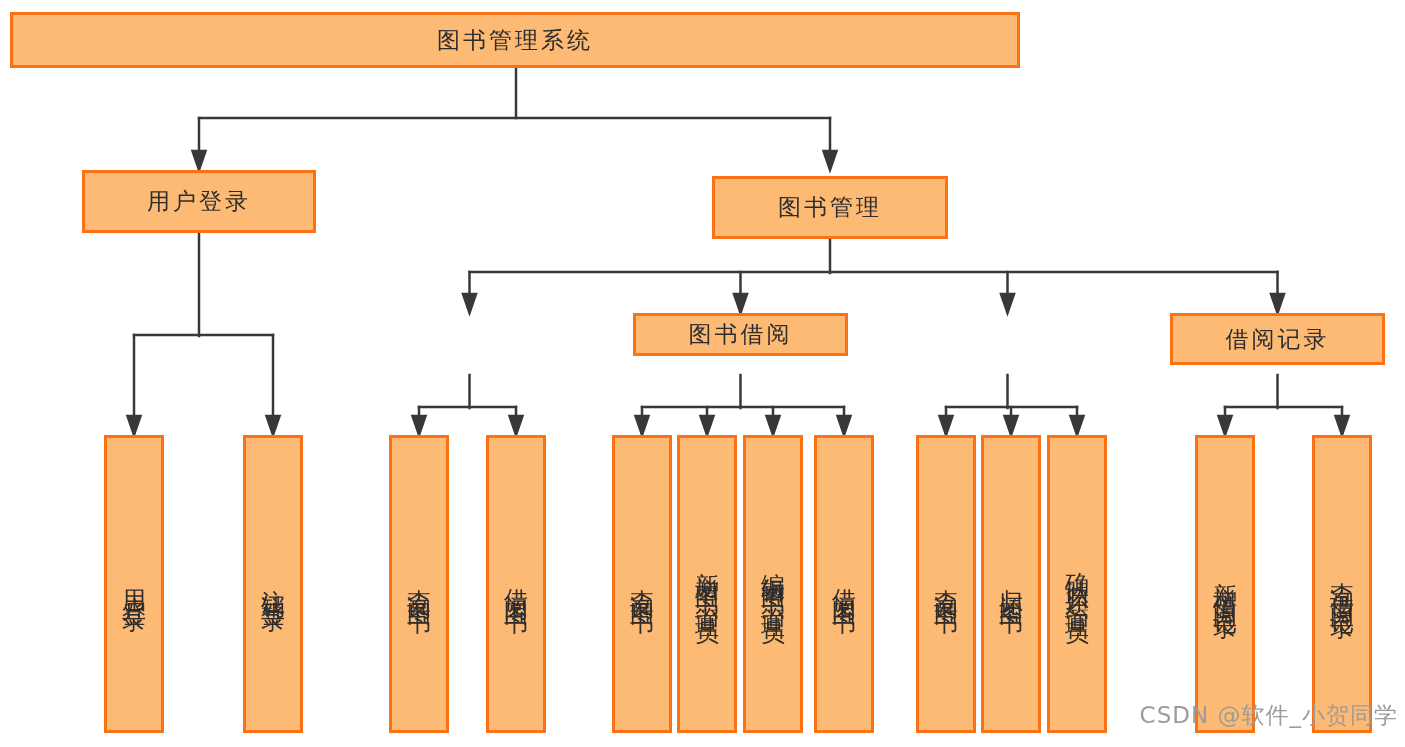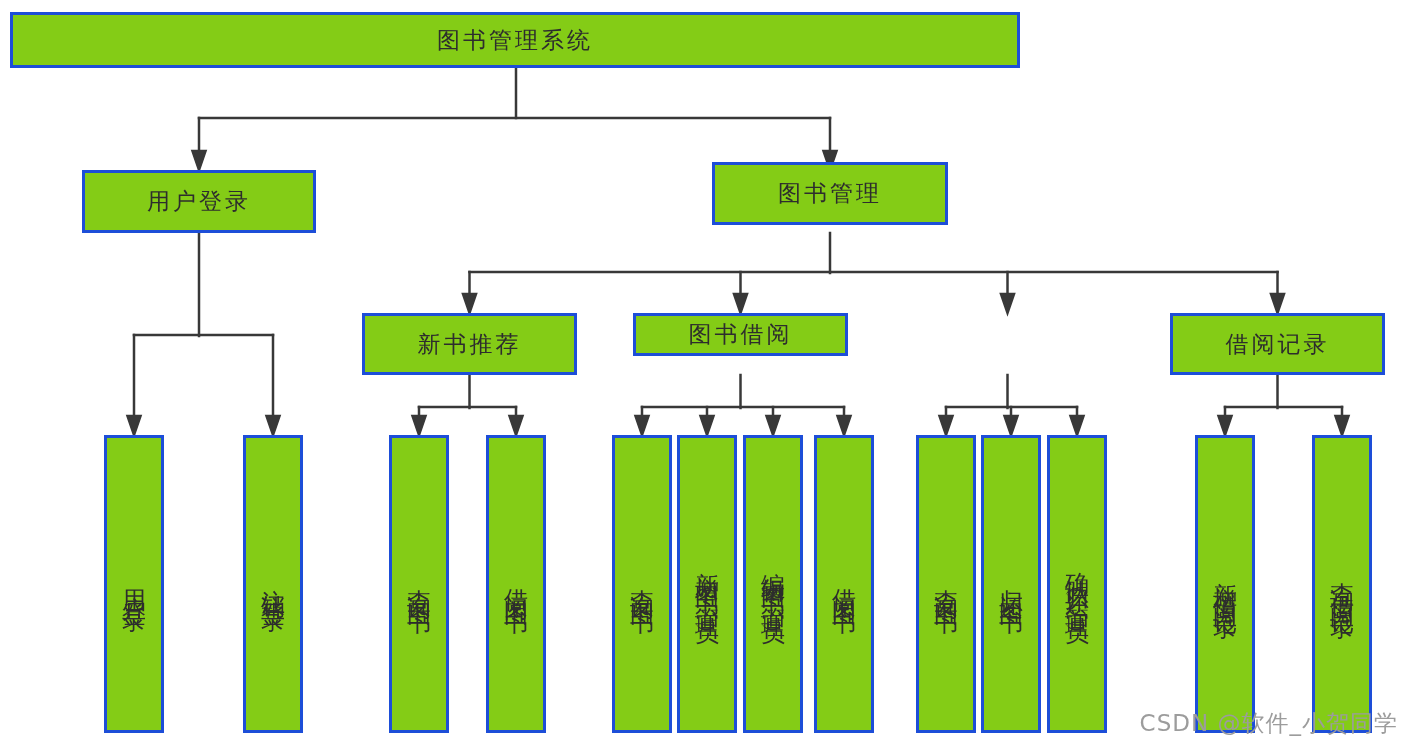--- a/index.html
+++ b/index.html
@@ -1,32 +1,32 @@
 <!DOCTYPE html>
 <html><head>
 <meta charset="utf-8">
 <style>
   html,body{margin:0;padding:0;background:#ffffff;}
   .stage{
     position:relative;width:1405px;height:747px;background:#ffffff;
     font-family:"DejaVu Sans","Liberation Sans",sans-serif;overflow:hidden;
   }
   .box{
-    position:absolute;background:#84cc16;border:3px solid #1d4ed8;
+    position:absolute;background:#fdba74;border:3px solid #f97316;
     display:flex;align-items:center;justify-content:center;
     box-sizing:border-box;color:#2d2d2d;z-index:2;
   }
   .box.h span{font-size:23px;letter-spacing:3px;white-space:nowrap;}
   .box.v span{
     writing-mode:vertical-rl;text-orientation:mixed;
     font-size:24px;letter-spacing:7px;line-height:1;white-space:nowrap;
   }
   svg.connectors{position:absolute;left:0;top:0;z-index:1;}
   .watermark{
-    position:absolute;right:7px;bottom:8px;color:#9c9c9c;
+    position:absolute;right:7px;bottom:16px;color:#9c9c9c;
     font-size:23px;letter-spacing:1px;z-index:5;white-space:nowrap;
   }
 </style>
 </head>
 <body>
 
 <div class="stage">
 
   <svg class="connectors" width="1405" height="747" viewBox="0 0 1405 747">
     <g stroke="#383838" stroke-width="2.5" stroke-linecap="square" fill="#383838">
@@ -92,31 +92,28 @@
     </g>
   </svg>
 
   <div class="box h" style="left:10px;top:12px;width:1010px;height:56px;">
     <span>图书管理系统</span>
   </div>
 
   <div class="box h" style="left:82px;top:170px;width:234px;height:63px;">
     <span>用户登录</span>
   </div>
-  <div class="box h" style="left:712px;top:162px;width:236px;height:63px;font-family:Liberation Serif, serif;">
+  <div class="box h" style="left:712px;top:176px;width:236px;height:63px;font-family:Liberation Serif, serif;">
     <span>图书管理</span>
   </div>
 
-  <div class="box h" style="left:362px;top:313px;width:215px;height:62px;">
-    <span>新书推荐</span>
-  </div>
   <div class="box h" style="left:633px;top:313px;width:215px;height:43px;">
     <span>图书借阅</span>
   </div>
-  <div class="box h" style="left:1170px;top:313px;width:215px;height:62px;text-align:right;">
+  <div class="box h" style="left:1170px;top:313px;width:215px;height:52px;text-align:right;">
     <span>借阅记录</span>
   </div>
 
   <div class="box v" style="left:104px;top:435px;width:60px;height:298px;">
     <span>用户登录</span>
   </div>
   <div class="box v" style="left:243px;top:435px;width:60px;height:298px;">
     <span>注销登录</span>
   </div>
   <div class="box v" style="left:389px;top:435px;width:60px;height:298px;">

